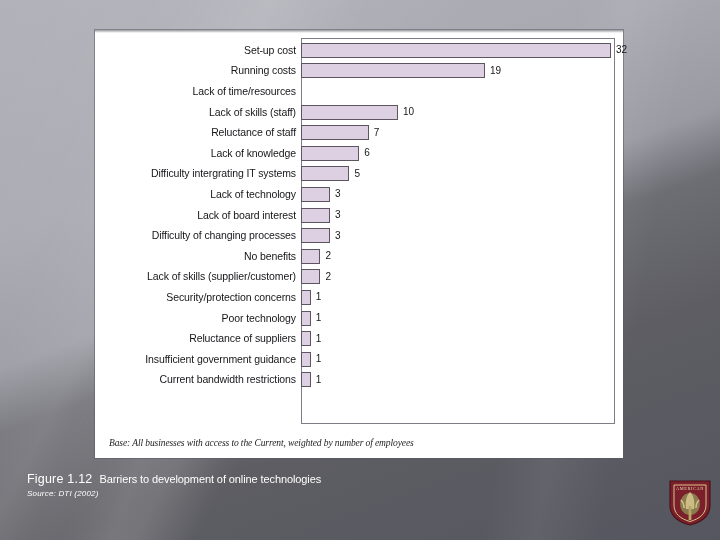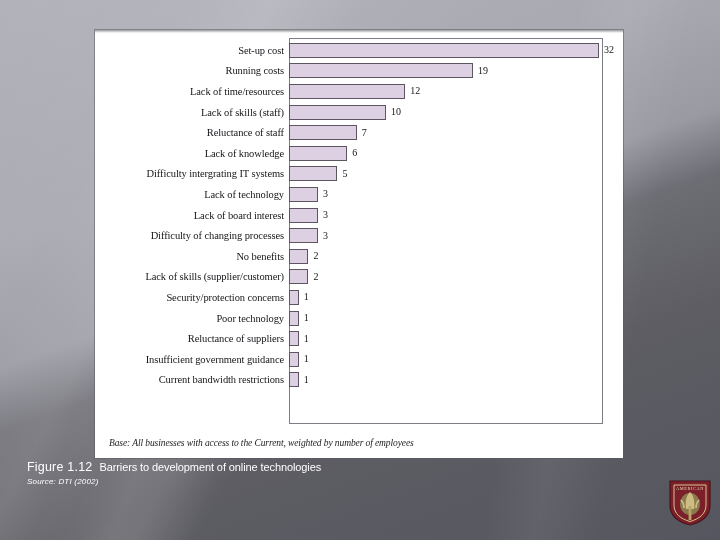--- a/index.html
+++ b/index.html
@@ -64,25 +64,24 @@
   #panel-top-shadow {
     position: absolute;
     left: 0; top: 0;
     width: 100%; height: 3px;
     background: linear-gradient(to bottom, rgba(70,70,78,0.55), rgba(70,70,78,0));
   }
 
   
   #chart-area {
     position: absolute;
-    left: 10px;
+    left: 22px;
     top: 6px;
     width: 508px;
     height: 390px;
-    font-family: Liberation Serif, serif;
   }
   #plot-box {
     position: absolute;
     left: 184px;
     top: 2px;
     right: 10px;
     bottom: 2px;
     border: 1px solid #7d7d86;
     box-sizing: border-box;
   }
@@ -139,21 +138,21 @@
     font-size: 9.5px;
     color: #1c1c20;
     letter-spacing: -0.1px;
     white-space: nowrap;
   }
 
   
   #caption {
     position: absolute;
     left: 27px;
-    top: 460px;
+    top: 472px;
     width: 620px;
   }
   #caption-line {
     display: flex;
     align-items: baseline;
     white-space: nowrap;
   }
   #figure-number {
     font-size: 12.5px;
     color: #ffffff;
@@ -210,24 +209,20 @@
           </div>
           <div class="bar-row">
             <div class="row-label">Running costs</div>
             <div class="bar-wrap">
               <div class="bar" style="width: 184.062px; background: rgb(221, 208, 226); border-color: rgb(93, 86, 96);"></div>
               <span class="bar-value">19</span>
             </div>
           </div>
           <div class="bar-row">
             <div class="row-label">Lack of time/resources</div>
-            <div class="bar-wrap">
-              <div class="bar" style="width: 116.25px; background: rgb(221, 208, 226); border-color: rgb(93, 86, 96);"></div>
-              <span class="bar-value">12</span>
-            </div>
           </div>
           <div class="bar-row">
             <div class="row-label">Lack of skills (staff)</div>
             <div class="bar-wrap">
               <div class="bar" style="width: 96.875px; background: rgb(221, 208, 226); border-color: rgb(93, 86, 96);"></div>
               <span class="bar-value">10</span>
             </div>
           </div>
           <div class="bar-row">
             <div class="row-label">Reluctance of staff</div>

